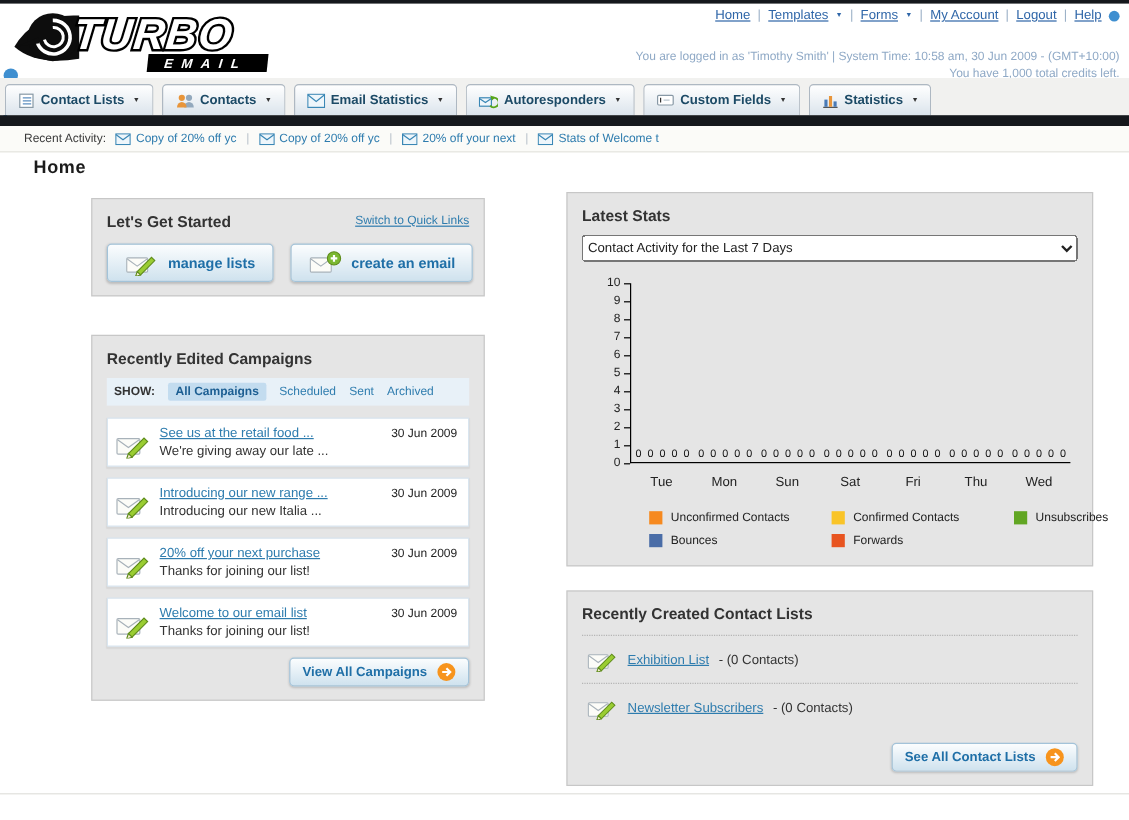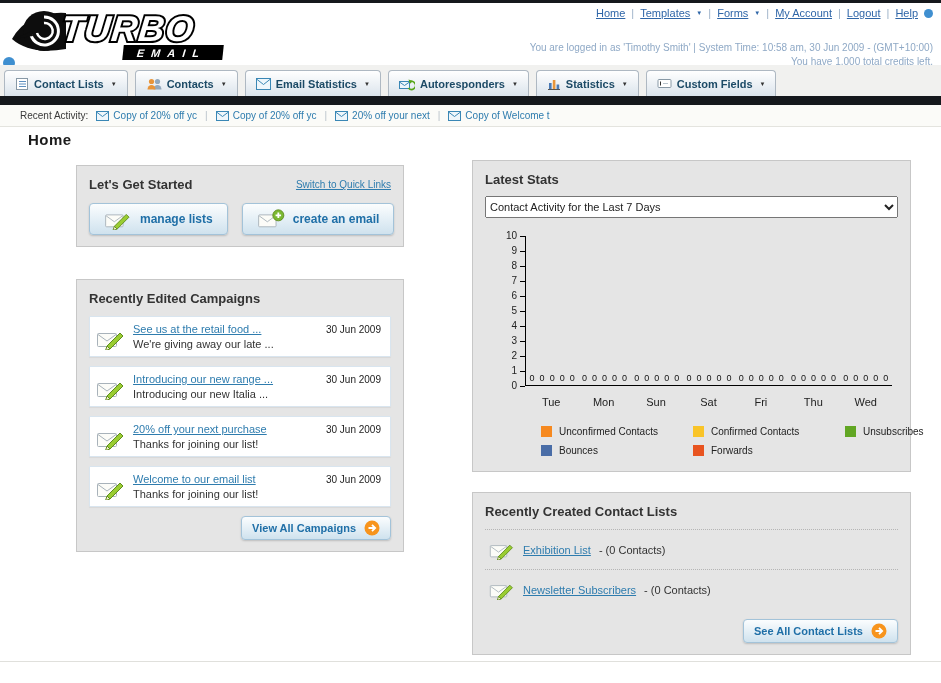--- a/index.html
+++ b/index.html
@@ -171,36 +171,36 @@
       <svg width="16" height="14">
           <rect x="0.5" y="4.5" width="10" height="7" fill="#eef6fb" stroke="#3a87b5"></rect>
           <path d="M0.5 5 L5.5 8.5 L10.5 5" stroke="#3a87b5" fill="none"></path>
           <path d="M9.5 11 a4 4 0 1 0 1 -6" fill="none" stroke="#57a619" stroke-width="1.6"></path>
           <polygon points="9.5,2.5 14,4 11,6.8" fill="#57a619"></polygon>
         </svg>
       <span>Autoresponders</span>
         <span class="nav-caret">▼</span>
     </div>
     <div class="tab">
+      <svg width="15" height="13">
+          <rect x="1" y="2.5" width="13" height="8" rx="1" fill="#fff" stroke="#8899a6"></rect>
+          <path d="M3.5 4.5 v4" stroke="#333"></path>
+          <path d="M6 6.5 h5" stroke="#b9c4cd"></path>
+        </svg>
+      <span>Custom Fields</span>
+        <span class="nav-caret">▼</span>
+    </div>
+    <div class="tab">
       <svg width="14" height="13">
           <path d="M1 12.5 h12" stroke="#555"></path>
           <rect x="2" y="6" width="2.6" height="6" fill="#4a7ab5"></rect>
           <rect x="5.8" y="3" width="2.6" height="9" fill="#e8953a"></rect>
           <rect x="9.6" y="7.5" width="2.6" height="4.5" fill="#4a7ab5"></rect>
         </svg>
       <span>Statistics</span>
-        <span class="nav-caret">▼</span>
-    </div>
-    <div class="tab">
-      <svg width="15" height="13">
-          <rect x="1" y="2.5" width="13" height="8" rx="1" fill="#fff" stroke="#8899a6"></rect>
-          <path d="M3.5 4.5 v4" stroke="#333"></path>
-          <path d="M6 6.5 h5" stroke="#b9c4cd"></path>
-        </svg>
-      <span>Custom Fields</span>
         <span class="nav-caret">▼</span>
     </div>
   </div>
   <div class="darkbar"></div>
 
   <div class="activity">
     <span class="activity-label">Recent Activity:</span>
     <span class="activity-item">
       <svg width="13" height="10">
           <rect x="0.5" y="0.5" width="12" height="9" fill="#eef6fb" stroke="#3a87b5"></rect>
@@ -223,21 +223,21 @@
           <path d="M0.5 1 L6.5 5.5 L12.5 1" fill="none" stroke="#3a87b5"></path>
         </svg>
       <span>20% off your next</span>
     </span>
       <span class="asep">|</span>
     <span class="activity-item">
       <svg width="13" height="10">
           <rect x="0.5" y="0.5" width="12" height="9" fill="#eef6fb" stroke="#3a87b5"></rect>
           <path d="M0.5 1 L6.5 5.5 L12.5 1" fill="none" stroke="#3a87b5"></path>
         </svg>
-      <span>Copy of Welcome t</span>
+      <span>Stats of Welcome t</span>
     </span>
   </div>
 
   <div class="page-title">Home</div>
 
   <div class="col-left">
 
     <div class="panel">
       <div class="gs-head">
         <span class="panel-title">Let's Get Started</span>
@@ -260,20 +260,27 @@
             <circle cx="23" cy="8" r="6" fill="#7bb831" stroke="#5f8c1c"></circle>
             <path d="M23 5 v6 M20 8 h6" stroke="#fff" stroke-width="2"></path>
           </svg>
           <span>create an email</span>
         </button>
       </div>
     </div>
 
     <div class="panel panel-campaigns">
       <div class="panel-title">Recently Edited Campaigns</div>
+      <div class="ctabs">
+        <span class="show">SHOW:</span>
+        <span class="ctab selected">All Campaigns</span>
+        <span class="ctab">Scheduled</span>
+        <span class="ctab">Sent</span>
+        <span class="ctab">Archived</span>
+      </div>
       <div class="rows">
 
         <div class="crow">
           <svg width="30" height="24" viewBox="0 0 30 24">
             <rect x="1.5" y="7.5" width="19" height="13" rx="1" fill="#fcfcf8" stroke="#a8b2ba"></rect>
               <path d="M2 8.5 L11 15 L20 8.5" fill="none" stroke="#a8b2ba"></path>
             <path d="M11 20 L24 7 L27 10 L14 23 Z" fill="#9ACD32" stroke="#5f8c1c"></path>
               <path d="M11 20 L14 23 L9.5 24.5 Z" fill="#f7ecd2" stroke="#5f8c1c"></path>
           </svg>
           <div>

